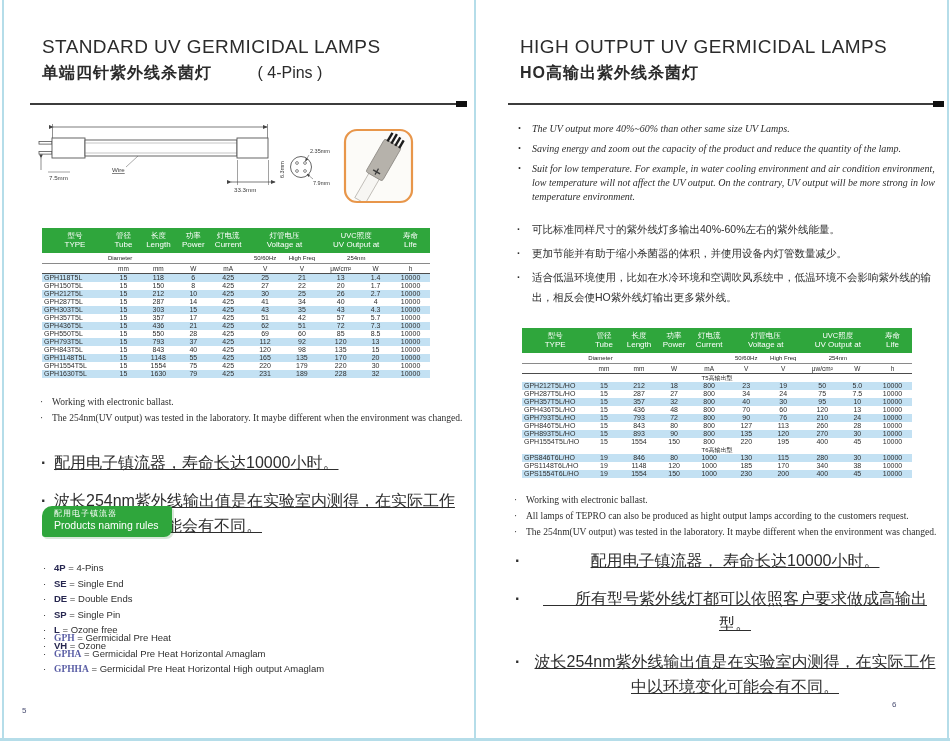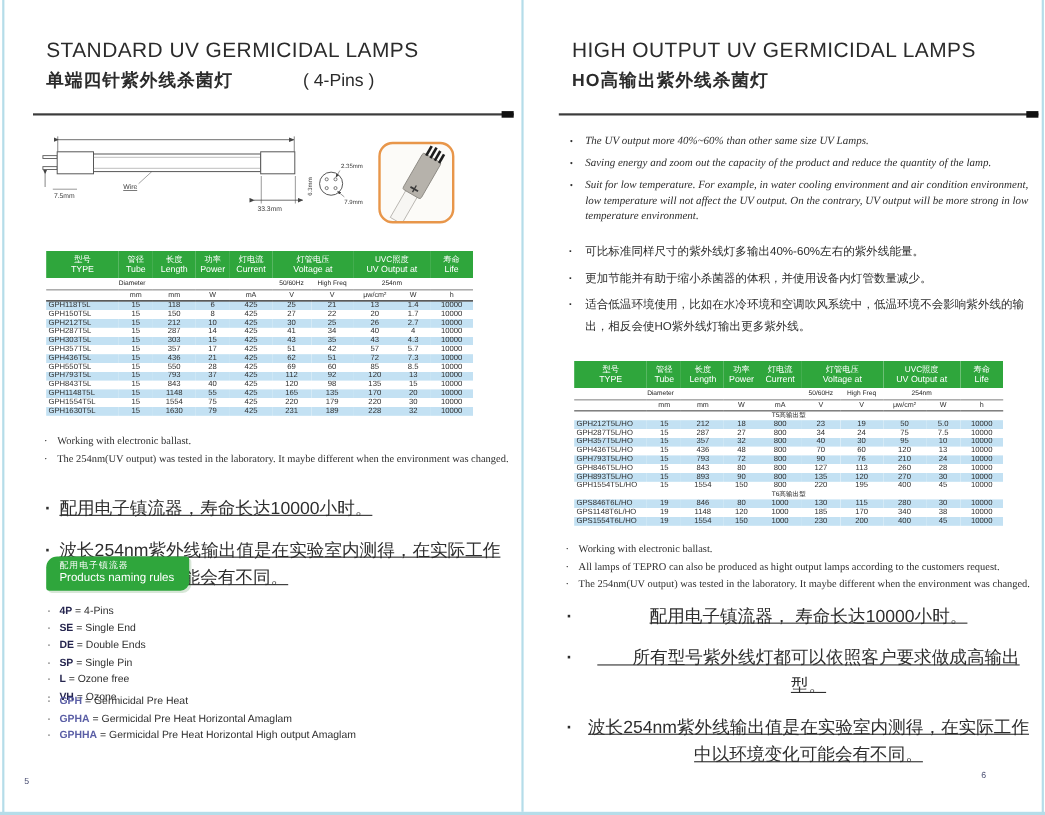--- a/index.html
+++ b/index.html
@@ -13,21 +13,21 @@
   .divider { position:absolute; left:474px; top:0; width:2px; height:738px; background:#b5dde9; }
   .page { position:absolute; top:0; width:474px; height:741px; }
   .page.pl { left:0; }
   .page.pr { left:476px; }
 
   
   .hdr { position:absolute; left:42px; top:36px; }
   .pr .hdr { left:44px; }
   .title-en { font-size:19px; letter-spacing:.4px; color:#2b2b2b; font-weight:500; }
   .title-zh { font-size:16px; margin-top:5px; color:#2b2b2b; font-weight:600; letter-spacing:1px;}
-  .title-zh .suffix { margin-left:58px; font-weight:500; letter-spacing:0; }
+  .title-zh .suffix { margin-left:40px; font-weight:500; letter-spacing:0; }
   .rule { position:absolute; top:103px; height:2px; background:#3c3c3c; }
   .pl .rule { left:30px; width:437px; }
   .pr .rule { left:32px; width:436px; }
   .rule::after { content:""; position:absolute; right:0; top:-2px; width:11px; height:6px; background:#101010; }
 
   
   .diagram { position:absolute; left:28px; top:118px; width:400px; height:95px; }
   .diagram text { font-family:"Liberation Sans","DejaVu Sans",sans-serif; fill:#3a3a3a; }
 
   
@@ -66,26 +66,26 @@
   .features-en li::before { content:"\2022"; position:absolute; left:8px; font-size:8px; top:1px; }
   .features-zh { position:absolute; left:34px; top:220px; width:436px; font-size:10.5px; line-height:1.9; }
   .features-zh li { padding-left:22px; margin-bottom:4px; }
   .features-zh li::before { content:"\00B7"; position:absolute; left:7px; font-weight:bold; }
 
   
   .badge { position:absolute; left:42px; top:506px; background:#2fa63c; color:#fff; padding:3px 14px 5px 12px; border-radius:10px 3px 8px 3px; box-shadow:2px 2px 0 rgba(40,120,40,.18); }
   .badge .b-zh { font-size:8px; line-height:10px; letter-spacing:1px; }
   .badge .b-en { font-size:10.5px; line-height:13px; }
   .naming { position:absolute; left:38px; width:380px; font-size:9.5px; }
-  .naming.basic  { top:550px; }
+  .naming.basic  { top:562px; }
   .naming.series { top:632px; }
   .naming li { padding-left:16px; margin-bottom:4.5px; color:#2e2e2e; }
   .naming li::before { content:"\00B7"; position:absolute; left:5px; }
   .naming .key { font-weight:bold; color:#26264f; }
-  .naming.series .key { color:#5a5ea5; }
+  .naming.series .key { color:#5a5ea5;font-family:Liberation Serif, serif; }
 
   .page-num { position:absolute; font-size:8px; color:#4b4f73; }
   .pl .page-num { left:22px; top:706px; }
   .pr .page-num { left:416px; top:700px; }
 </style>
 </head>
 <body>
 
 <div class="spread">
 

